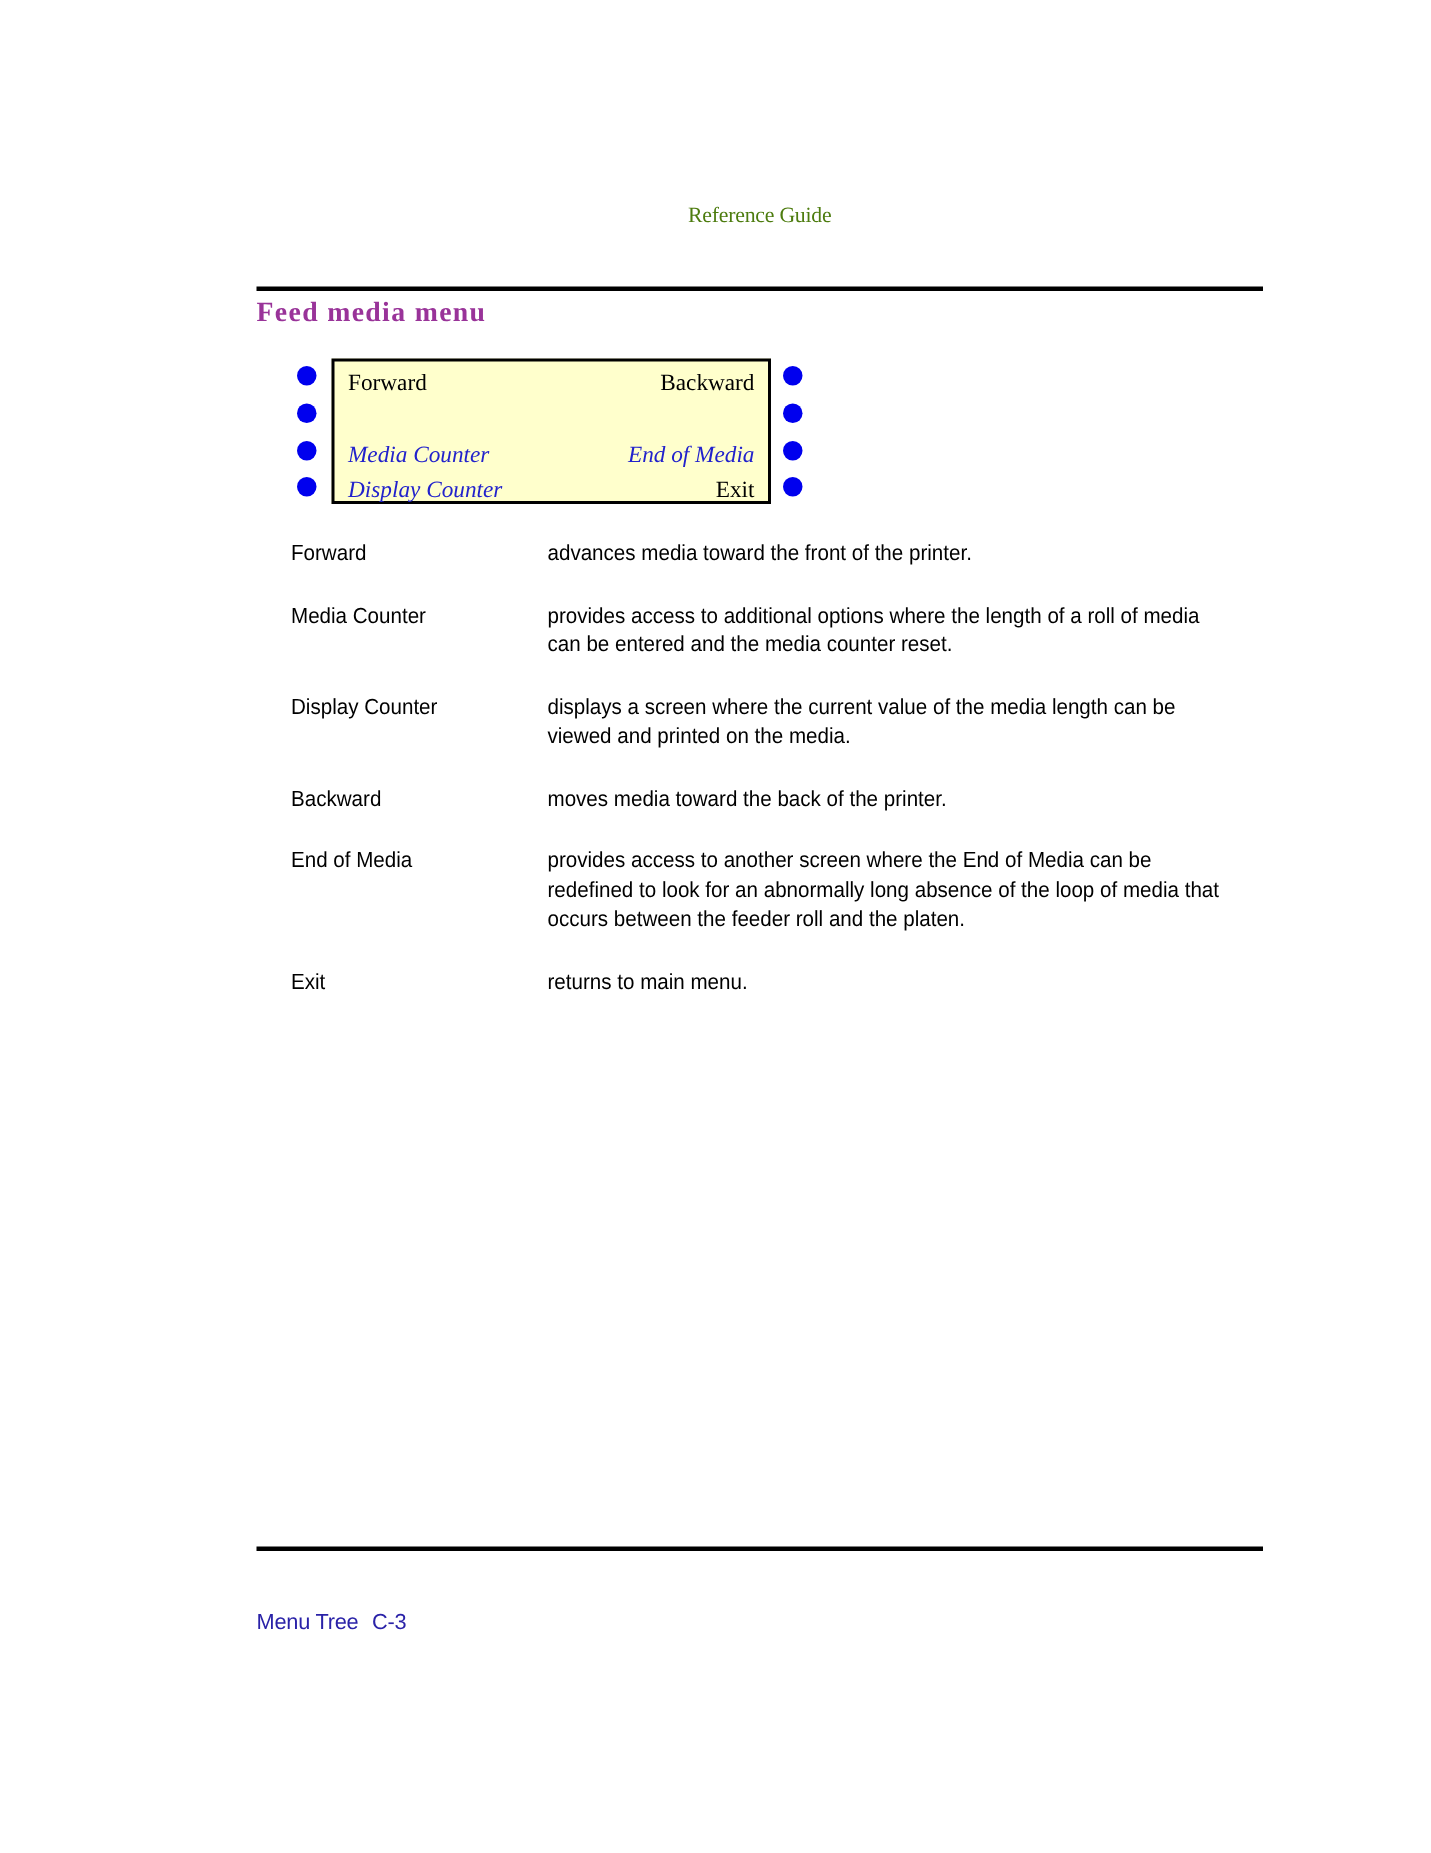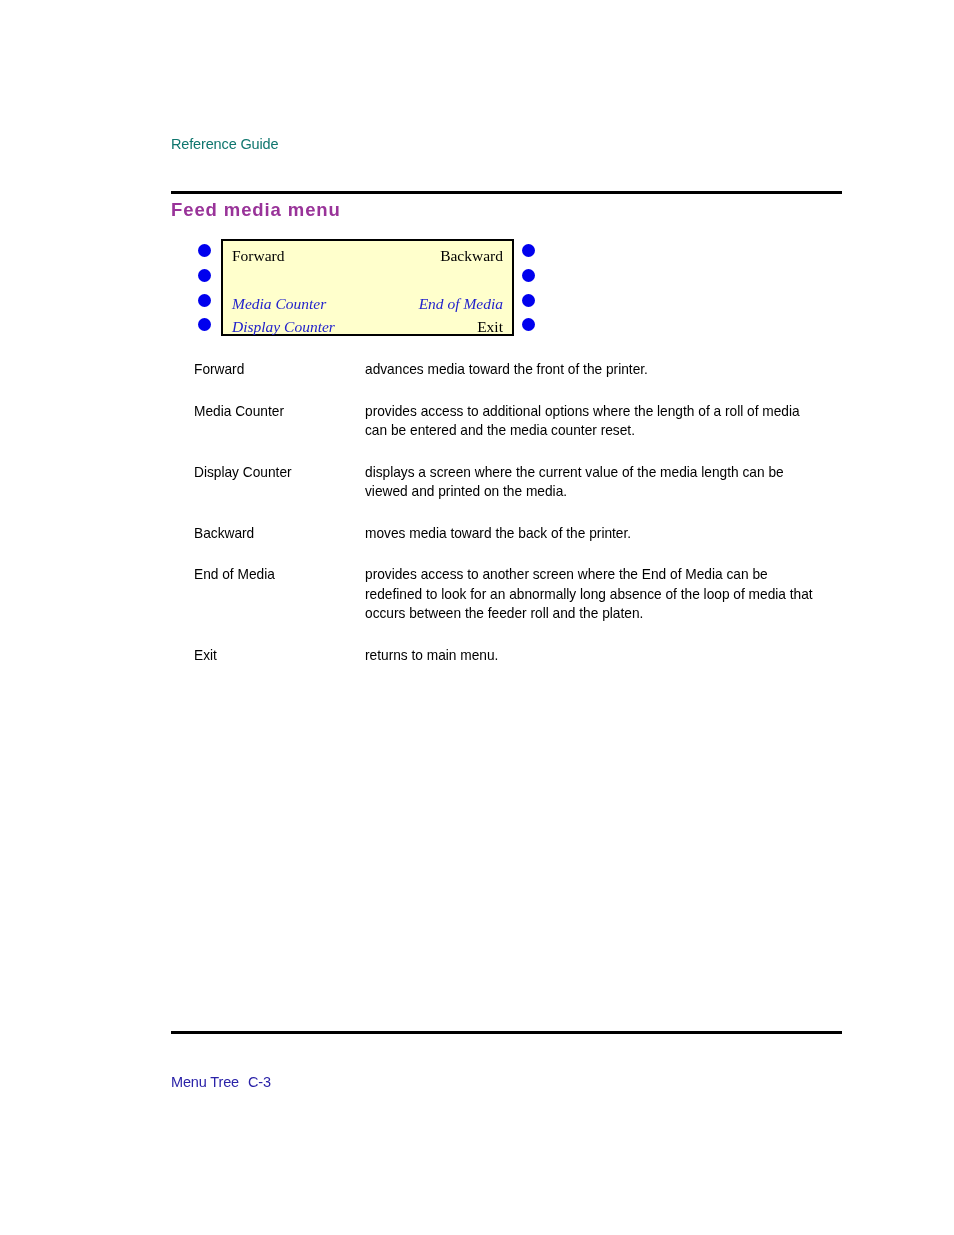--- a/index.html
+++ b/index.html
@@ -15,43 +15,43 @@
     overflow: hidden;
     -webkit-font-smoothing: antialiased;
   }
 
   
   .running-header {
     position: absolute;
     left: 171px;
     top: 136px;
     width: 671px;
-    text-align: left;
-    font-family: Liberation Sans, sans-serif;
+    text-align: center;
+    font-family: Liberation Serif, serif;
     font-size: 14.5px;
-    color: #0f766e;
+    color: #4d7c0f;
     letter-spacing: -0.15px;
     white-space: nowrap;
   }
 
   .rule-top {
     position: absolute;
     left: 171px;
     top: 191px;
     width: 671px;
     height: 3px;
     background: #000000;
   }
 
   
   .section-heading {
     position: absolute;
     left: 171px;
     top: 199px;
-    font-family: Liberation Sans, sans-serif;
+    font-family: Liberation Serif, serif;
     font-size: 18.5px;
     font-weight: bold;
     color: #993399;
     letter-spacing: 0.9px;
     white-space: nowrap;
   }
 
   
   .menu-diagram {
     position: absolute;

